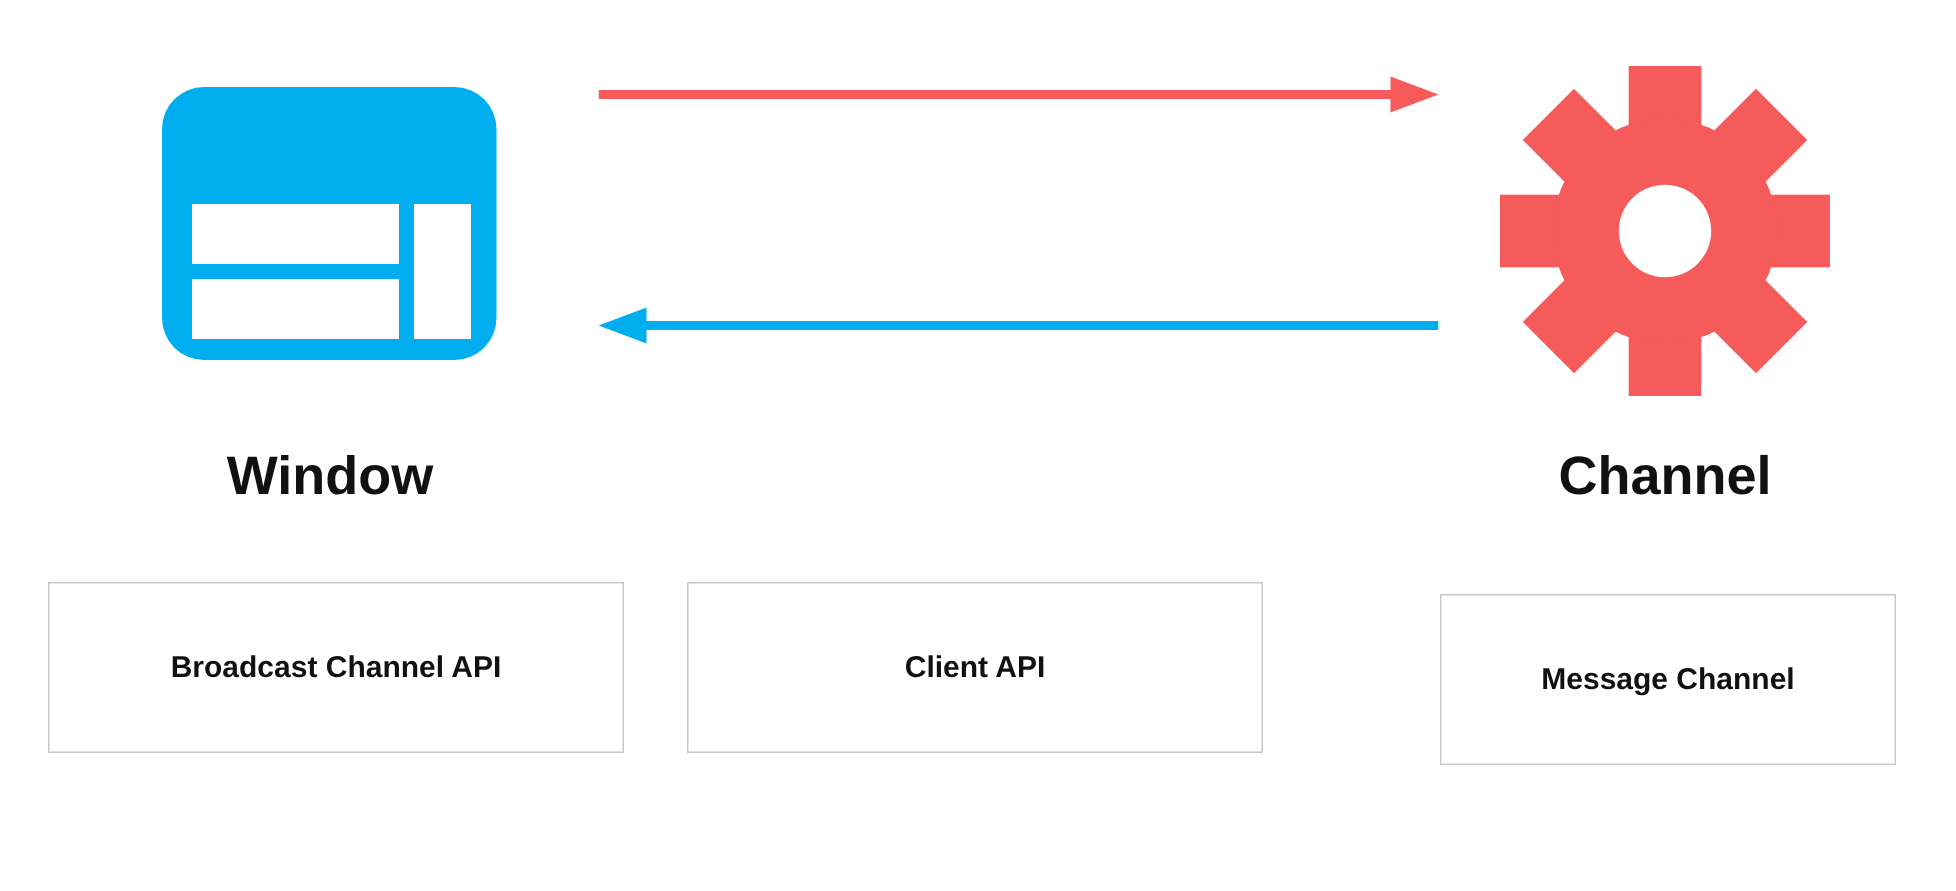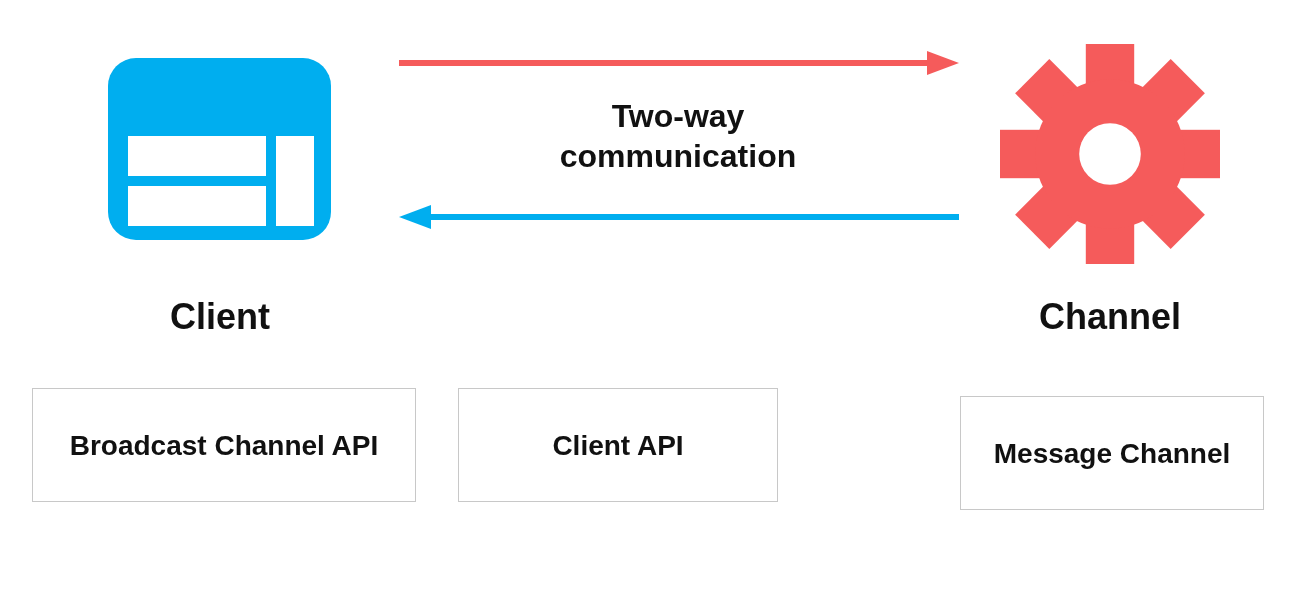--- a/index.html
+++ b/index.html
@@ -102,27 +102,27 @@
 
   
   .api-box {
     position: absolute;
     border: 1.5px solid #c8c8c8;
     display: flex;
     align-items: center;
     justify-content: center;
     text-align: center;
     font-weight: 700;
-    font-size: 28px;
+    font-size: 20px;
     line-height: 1.25;
     color: #111111;
     padding: 8px 12px;
   }
   .api-1 { left: 32px;  top: 388px; width: 384px; height: 114px; }
-  .api-2 { left: 458px; top: 388px; width: 320px; height: 114px; }
+  .api-2 { left: 458px; top: 388px; width: 384px; height: 114px; }
   .api-3 { left: 960px; top: 396px; width: 304px; height: 114px; }
 </style>
 </head>
 <body>
 
 <div class="canvas">
 
   <div class="window-icon">
     <div class="row1-a"></div>
     <div class="row2-a"></div>
@@ -156,23 +156,22 @@
     </svg>
   </div>
 
   <div class="arrow-left">
     <svg viewBox="0 0 560 30" width="560" height="30">
       <line x1="24" y1="15" x2="560" y2="15" stroke="#00aeef" stroke-width="6"></line>
       <polygon points="0,15 32,3 32,27" fill="#00aeef"></polygon>
     </svg>
   </div>
 
-  <div class="center-label">Two-way communication</div>
 
-  <div class="label label-window">Client</div>
+  <div class="label label-window">Window</div>
 
   <div class="label label-worker">Channel</div>
 
   <div class="api-box api-1">Broadcast Channel API</div>
 
   <div class="api-box api-2">Client API</div>
 
   <div class="api-box api-3">Message Channel</div>
 
 </div>

